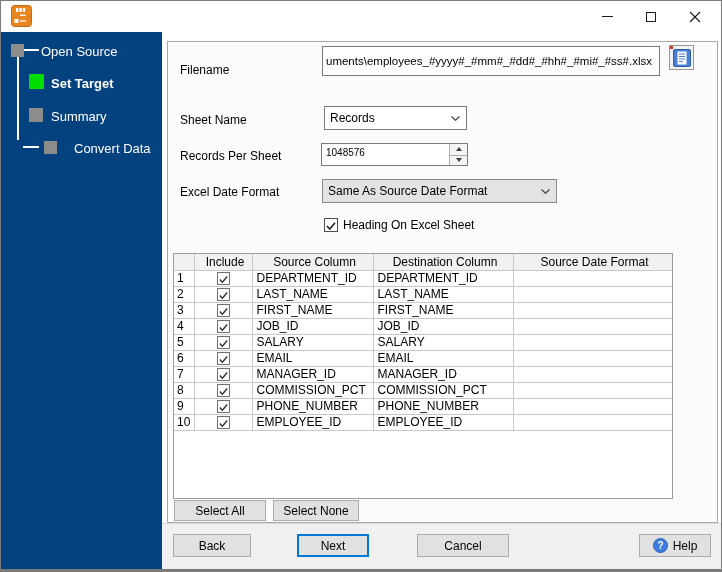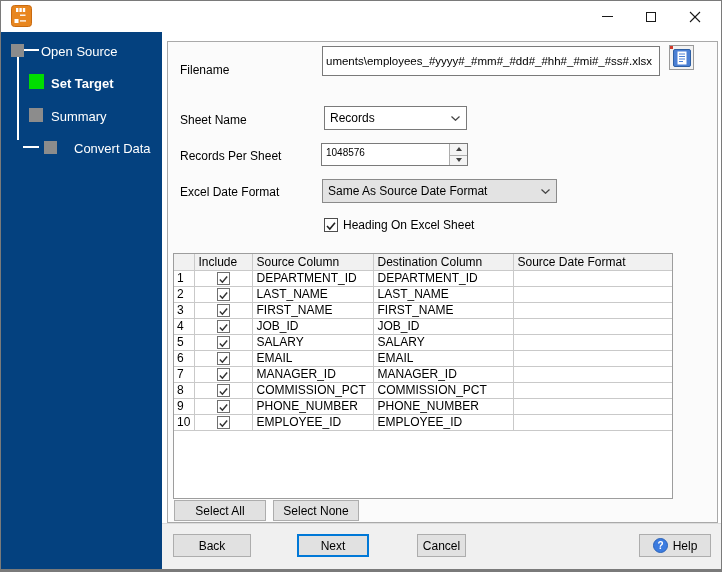--- a/index.html
+++ b/index.html
@@ -59,33 +59,33 @@
   .spin .sval { flex:1 1 auto; font-size:10px; padding:3px 0 0 4px; }
   .spin .btns { flex:0 0 auto; width:18px; border-left:1px solid #adadad; display:flex; flex-direction:column; }
   .spin .sbtn { flex:1 1 50%; background:#f4f4f4; display:flex; align-items:center; justify-content:center; }
   .spin .sbtn + .sbtn { border-top:1px solid #adadad; }
   .tri-up { width:0; height:0; border-left:3px solid transparent; border-right:3px solid transparent; border-bottom:4px solid #404040; }
   .tri-dn { width:0; height:0; border-left:3px solid transparent; border-right:3px solid transparent; border-top:4px solid #404040; }
   
   .grid-wrap { position:absolute; left:5px; top:211px; width:500px; height:246px; border:1px solid #9d9d9d; background:#fff; overflow:hidden; }
   table.grid { border-collapse:collapse; table-layout:fixed; width:498px; font-size:12px; }
   .grid th, .grid td { border-right:1px solid #c9c9c9; border-bottom:1px solid #c9c9c9; height:16px; padding:0 0 0 4px; text-align:left; font-weight:normal; white-space:nowrap; overflow:hidden; }
-  .grid th { background:#f1f1f1; }
+  .grid th { background:#f1f1f1;text-align:center; }
   .grid td.rownum { padding-left:3px; }
   .grid td.inc { text-align:center; padding:0; }
   .grid td.inc .cb { width:13px; height:13px; border-color:#707070; vertical-align:middle; margin-top:1px; }
   
   .btn { position:absolute; background:#e1e1e1; border:1px solid #adadad; font-size:12px; display:flex; align-items:center; justify-content:center; font-family:"Liberation Sans",sans-serif; }
   .btn-select-all  { left:6px;  top:458px; width:92px; height:21px; }
   .btn-select-none { left:105px; top:458px; width:86px; height:21px; }
   
   .bottombar { position:absolute; left:0; right:0; bottom:0; height:46px; background:#f0f0f0; border-top:1px solid #dcdcdc; }
   .btn-back   { left:11px;  top:10px; width:78px; height:23px; }
   .btn-next   { left:135px; top:10px; width:72px; height:23px; border:2px solid #0078d7; }
-  .btn-cancel { left:255px; top:10px; width:49px; height:23px; }
+  .btn-cancel { left:255px; top:10px; width:92px; height:23px; }
   .btn-help   { left:477px; top:10px; width:72px; height:23px; gap:5px; }
 </style>
 </head>
 <body>
 
 <div class="window">
 
   <div class="titlebar">
     <svg class="app-icon" viewBox="0 0 21 22">
       <rect x="0.5" y="0.5" width="20" height="21" rx="3" fill="#e8861f" stroke="#c96a10"></rect>

